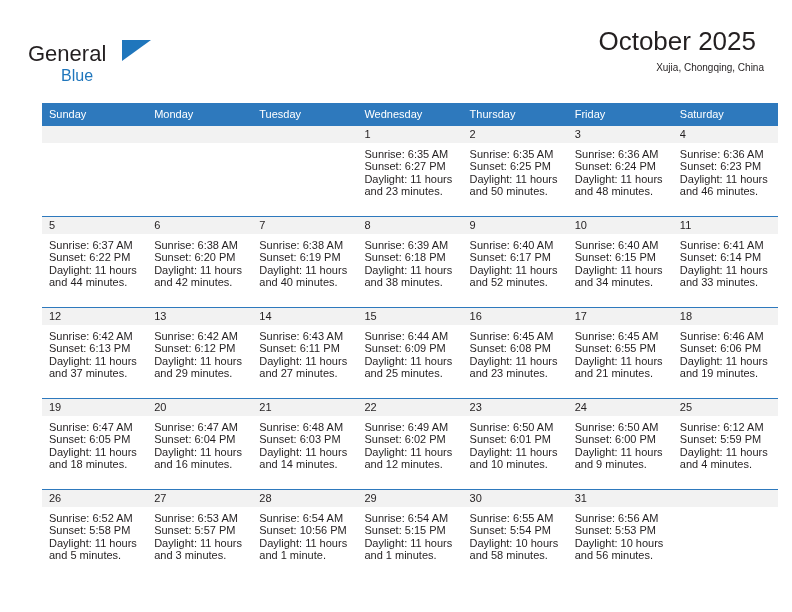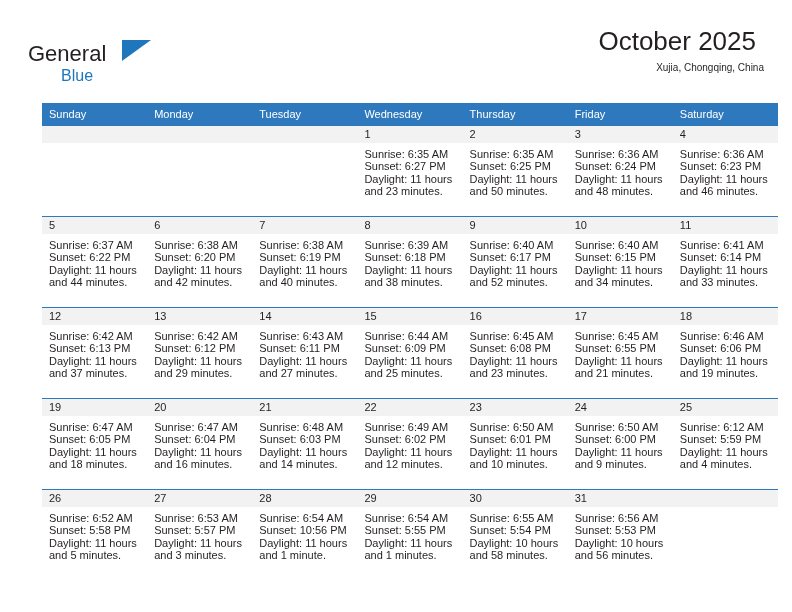--- a/index.html
+++ b/index.html
@@ -494,21 +494,21 @@
                 <div>Daylight: 11 hours</div>
                 <div>and 1 minute.</div>
               </div>
             </div>
           </td>
           <td>
             <div class="cell">
               <div class="daynum">29</div>
               <div class="info">
                 <div>Sunrise: 6:54 AM</div>
-                <div>Sunset: 5:55 PM</div>
+                <div>Sunset: 5:15 PM</div>
                 <div>Daylight: 11 hours</div>
                 <div>and 1 minutes.</div>
               </div>
             </div>
           </td>
           <td>
             <div class="cell">
               <div class="daynum">30</div>
               <div class="info">
                 <div>Sunrise: 6:55 AM</div>

